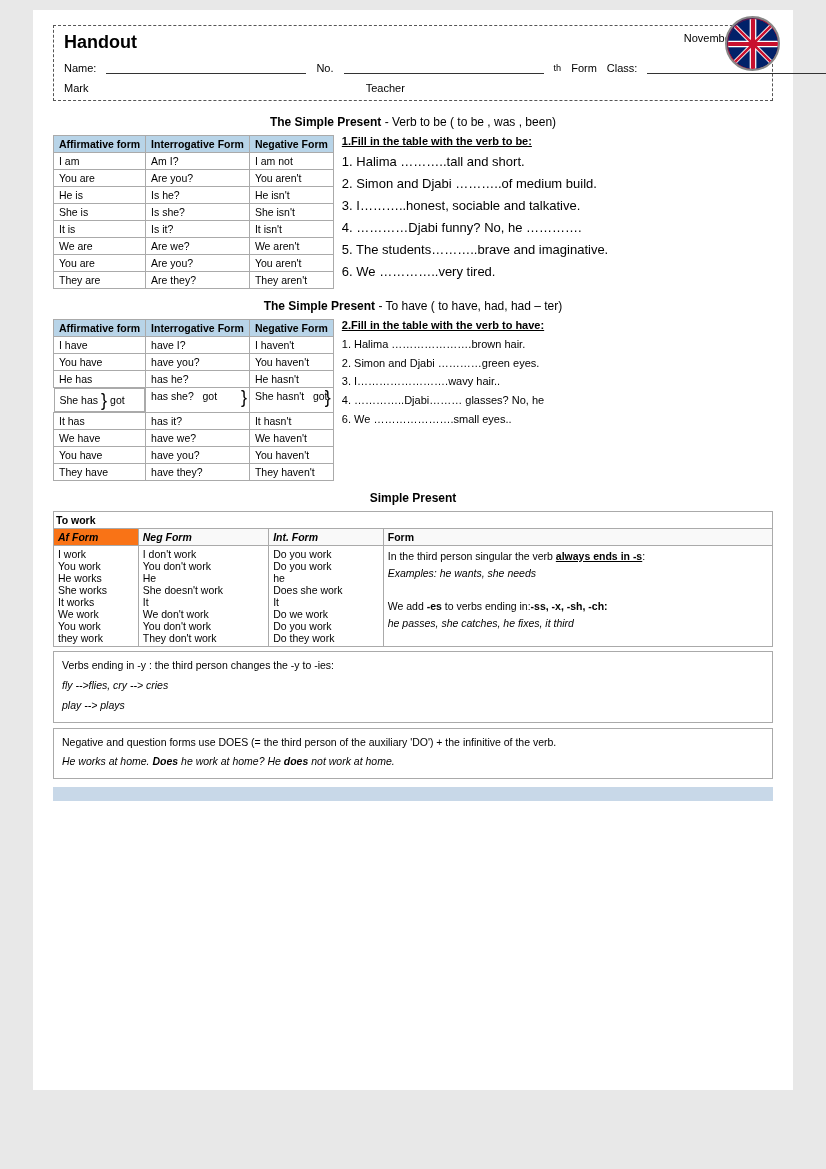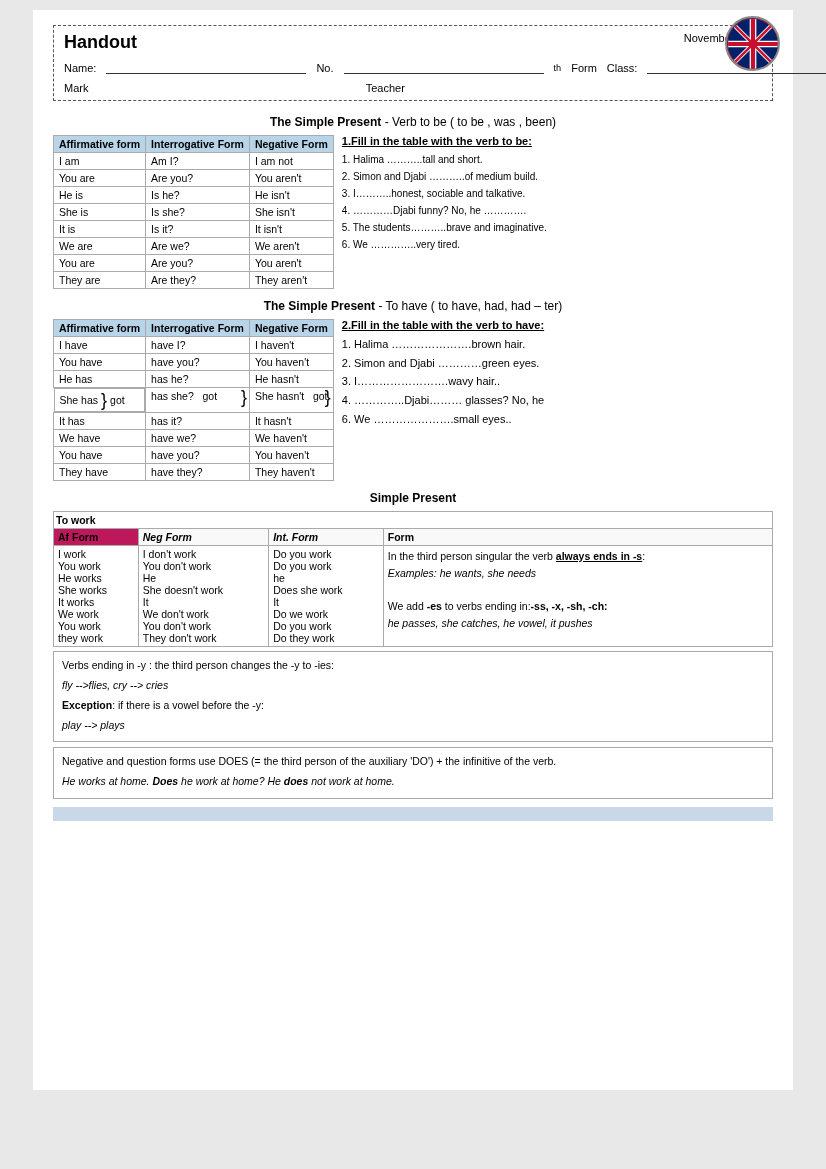--- a/index.html
+++ b/index.html
@@ -232,21 +232,21 @@
           </tr>
       <tr>
             <td>They are</td>
             <td>Are they?</td>
             <td>They aren't</td>
           </tr>
     </tbody>
       </table>
     <div class="fill-section">
       <div class="fill-title">1.Fill in the table with the  verb to be:</div>
-      <div style="font-size:10px; line-height:1.7;">
+      <div style="font-size:13px; line-height:1.7;">
         <div>1. Halima ………..tall and short.</div>
         <div>2. Simon and Djabi ………..of medium build.</div>
         <div>3. I………..honest, sociable and talkative.</div>
         <div>4. …………Djabi funny? No, he ………….</div>
         <div>5. The students………..brave and imaginative.</div>
         <div>6. We …………..very tired.</div>
       </div>
     </div>
   </div>
 
@@ -331,49 +331,48 @@
   <div class="section-title">
     <strong>Simple Present</strong>
   </div>
 
   <table class="sp-outer-table">
     <tbody>
         <tr>
       <td colspan="4" style="text-align:left;font-weight:bold;border:1px solid #aaa;padding:2px;">To work</td>
     </tr>
     <tr>
-      <td style="font-weight:bold;border:1px solid #aaa;padding:2px 4px;background:#be185d;">Af Form</td>
+      <td style="font-style:italic;font-weight:bold;border:1px solid #aaa;padding:2px 4px;background:#f97316;">Af Form</td>
       <td style="font-style:italic;font-weight:bold;border:1px solid #aaa;padding:2px 4px;background:#f9f9f9;">Neg Form</td>
       <td style="font-style:italic;font-weight:bold;border:1px solid #aaa;padding:2px 4px;background:#f9f9f9;">Int. Form</td>
       <td style="font-weight:bold;border:1px solid #aaa;padding:2px 4px;background:#f9f9f9;">Form</td>
     </tr>
     <tr>
       <td style="border:1px solid #aaa;padding:2px 4px;vertical-align:top;">
         I work<br>You work<br>He works<br>She works<br>It works<br>We work<br>You work<br>they work
       </td>
       <td style="border:1px solid #aaa;padding:2px 4px;vertical-align:top;">
         I don't work<br>You don't work<br>He<br>She doesn't work<br>It<br>We don't work<br>You don't work<br>They don't work
       </td>
       <td style="border:1px solid #aaa;padding:2px 4px;vertical-align:top;">
         Do you work<br>Do you work<br>he<br>Does she work<br>It<br>Do we work<br>Do you work<br>Do they work
       </td>
       <td class="sp-rule-cell" style="border:1px solid #aaa;margin-top:25px;">
         <span>In the third person singular the verb </span><span class="always-s">always ends in -s</span><span>:</span><br>
         <span class="italic">Examples: he wants, she needs</span><br><br>
         <span>We add </span><span class="bold">-es</span><span> to verbs ending in:</span><span class="bold">-ss, -x, -sh, -ch:</span><br>
-        <span class="italic">he passes, she catches, he vowel, it pushes</span>
+        <span class="italic">he passes, she catches, he fixes, it third</span>
       </td>
     </tr>
   </tbody>
     </table>
 
   <div class="rules-box">
     <p><span>Verbs ending in -y : the third person changes the -y to -ies:</span></p>
     <p class="italic">fly --&gt;flies, cry --&gt; cries</p>
-    <p><span class="bold">Exception</span><span>: if there is a vowel before the -y:</span></p>
     <p class="italic">play --&gt; plays</p>
   </div>
 
   <div class="rules-box">
     <p>Negative and question forms use DOES (= the third person of the auxiliary 'DO') + the infinitive of the verb.</p>
     <p>
       <span class="italic">He works at home. </span><span class="bold italic">Does</span><span class="italic"> he work at home? He </span><span class="bold italic">does</span><span class="italic"> not work at home.</span>
     </p>
   </div>
 

